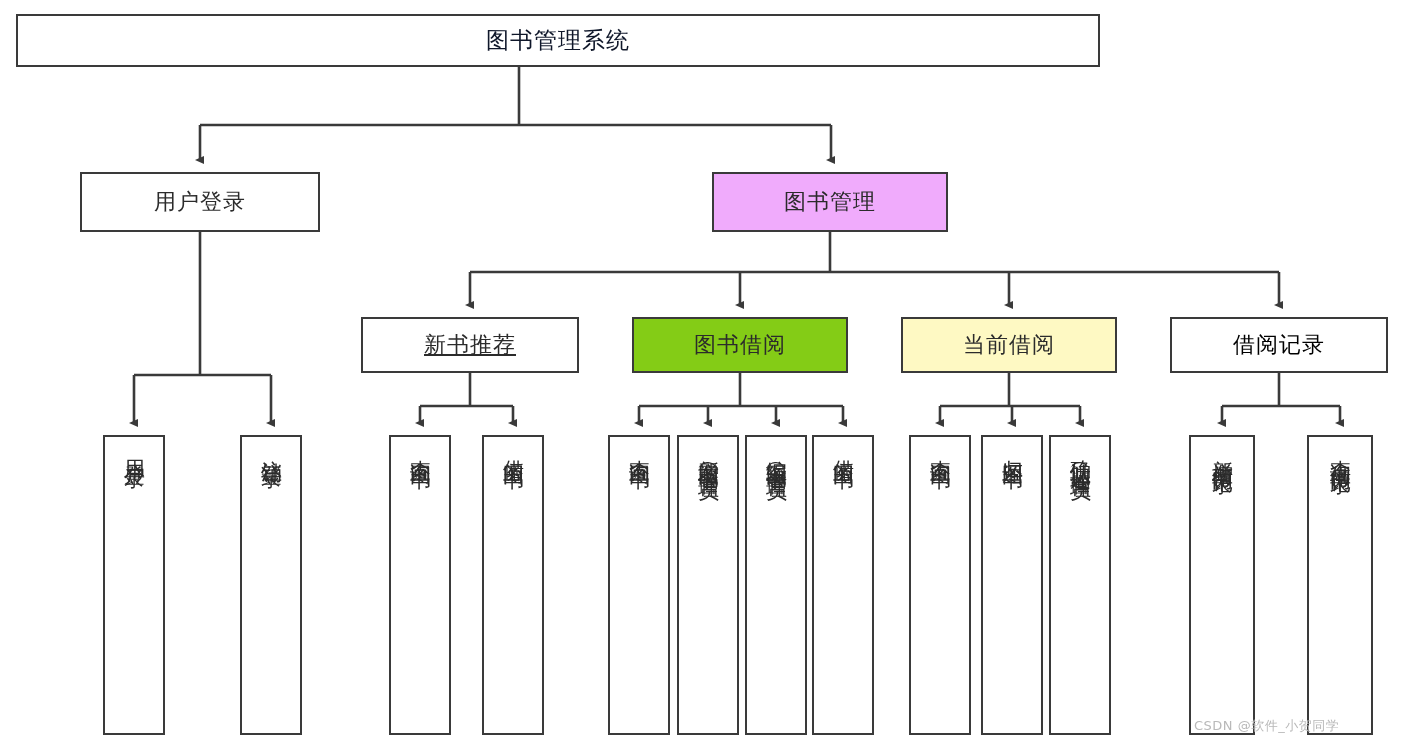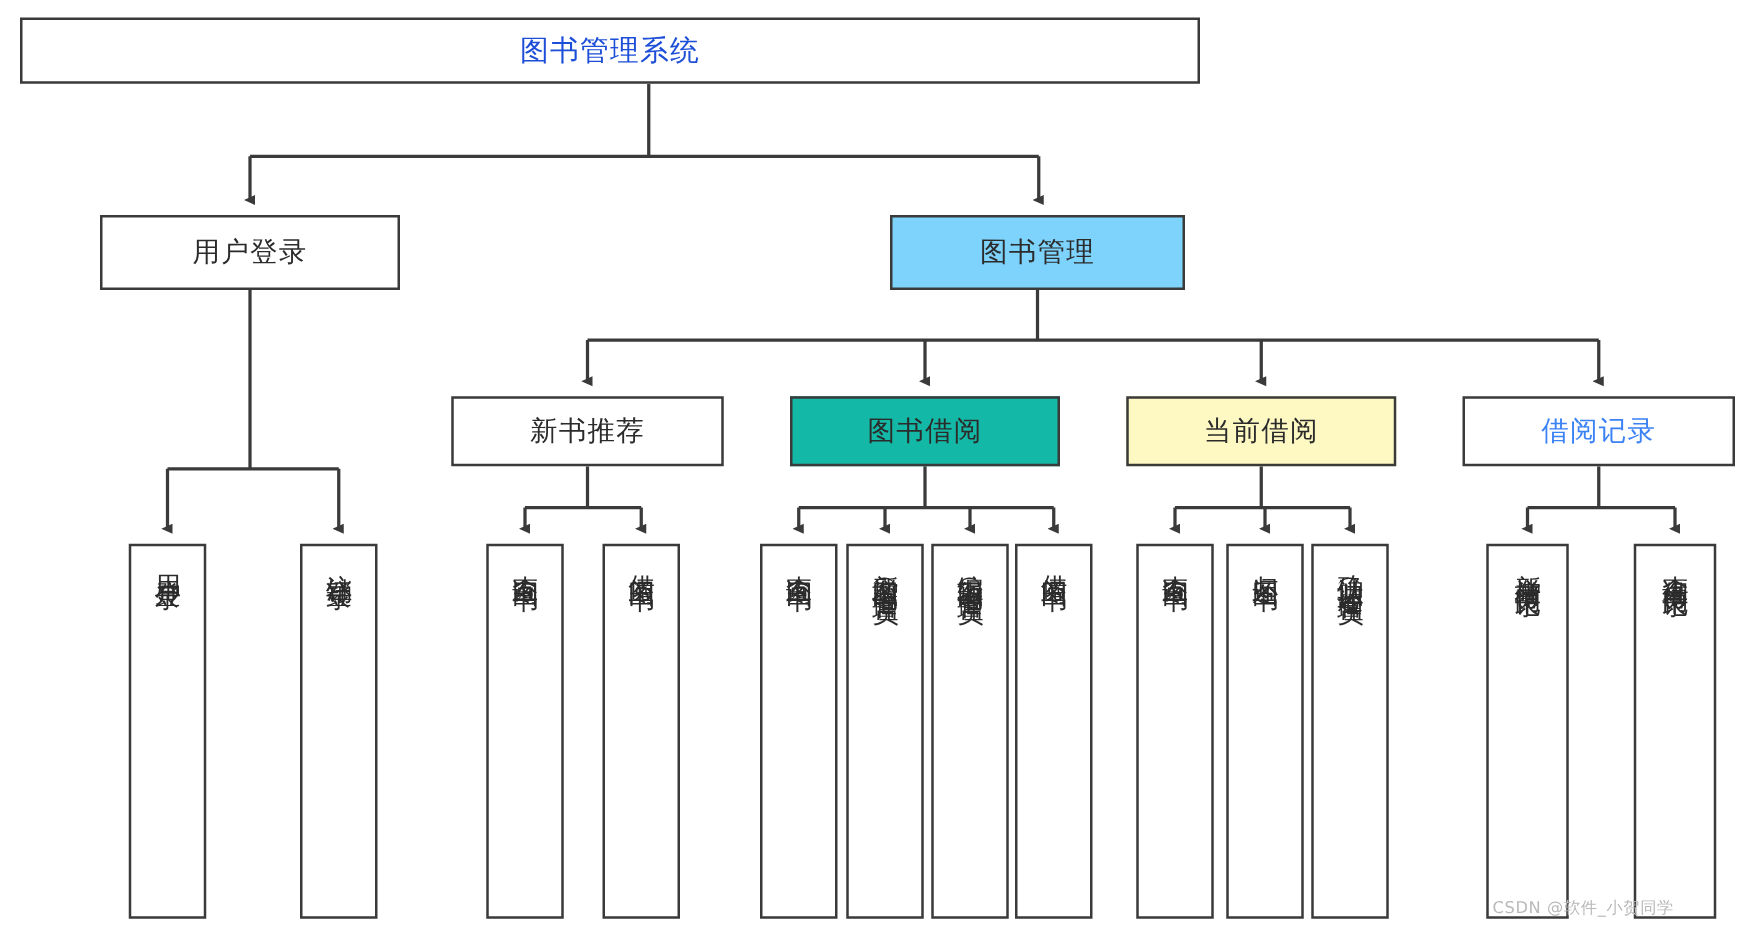--- a/index.html
+++ b/index.html
@@ -113,41 +113,41 @@
       <path d="M1012,406 L1012,423" marker-end="url(#arrow)"></path>
       <path d="M1080,406 L1080,423" marker-end="url(#arrow)"></path>
 
       <path d="M1279,373 L1279,406"></path>
       <path d="M1222,406 L1340,406"></path>
       <path d="M1222,406 L1222,423" marker-end="url(#arrow)"></path>
       <path d="M1340,406 L1340,423" marker-end="url(#arrow)"></path>
     </g>
   </svg>
 
-  <div class="node horiz root" style="left: 16px; top: 14px; width: 944px; height: 53px; border-color: rgb(58, 58, 58); background: rgb(255, 255, 255); color: #1d4ed8;">
+  <div class="node horiz root" style="left: 16px; top: 14px; width: 1084px; height: 53px; border-color: rgb(58, 58, 58); background: rgb(255, 255, 255); color: #0f172a;">
     <span>图书管理系统</span>
   </div>
 
   <div class="node horiz" style="left: 80px; top: 172px; width: 240px; height: 60px; border-color: rgb(58, 58, 58); background: rgb(255, 255, 255); color: rgb(43, 43, 43);">
     <span>用户登录</span>
   </div>
-  <div class="node horiz" style="left: 712px; top: 172px; width: 236px; height: 60px; border-color: rgb(58, 58, 58); background: #7dd3fc; color: rgb(43, 43, 43);">
+  <div class="node horiz" style="left: 712px; top: 172px; width: 236px; height: 60px; border-color: rgb(58, 58, 58); background: #f0abfc; color: rgb(43, 43, 43);">
     <span>图书管理</span>
   </div>
 
-  <div class="node horiz" style="left: 361px; top: 317px; width: 218px; height: 56px; border-color: rgb(58, 58, 58); background: rgb(255, 255, 255); color: rgb(43, 43, 43);">
+  <div class="node horiz" style="left: 361px; top: 317px; width: 218px; height: 56px; border-color: rgb(58, 58, 58); background: rgb(255, 255, 255); color: rgb(43, 43, 43); text-decoration: underline;">
     <span>新书推荐</span>
   </div>
-  <div class="node horiz" style="left: 632px; top: 317px; width: 216px; height: 56px; border-color: rgb(58, 58, 58); background: #14b8a6; color: rgb(43, 43, 43);">
+  <div class="node horiz" style="left: 632px; top: 317px; width: 216px; height: 56px; border-color: rgb(58, 58, 58); background: #84cc16; color: rgb(43, 43, 43);">
     <span>图书借阅</span>
   </div>
   <div class="node horiz" style="left: 901px; top: 317px; width: 216px; height: 56px; border-color: rgb(58, 58, 58); background: #fef9c3; color: rgb(43, 43, 43);">
     <span>当前借阅</span>
   </div>
-  <div class="node horiz" style="left: 1170px; top: 317px; width: 218px; height: 56px; border-color: rgb(58, 58, 58); background: rgb(255, 255, 255); color: #3b82f6;">
+  <div class="node horiz" style="left: 1170px; top: 317px; width: 218px; height: 56px; border-color: rgb(58, 58, 58); background: rgb(255, 255, 255); color: #000000;">
     <span>借阅记录</span>
   </div>
 
   <div class="node leaf" style="left: 103px; top: 435px; width: 62px; height: 300px; border-color: rgb(58, 58, 58); background: rgb(255, 255, 255); color: rgb(43, 43, 43);">
     <span class="vtext">用户登录</span>
   </div>
   <div class="node leaf" style="left: 240px; top: 435px; width: 62px; height: 300px; border-color: rgb(58, 58, 58); background: rgb(255, 255, 255); color: rgb(43, 43, 43);">
     <span class="vtext">注销登录</span>
   </div>
   <div class="node leaf" style="left: 389px; top: 435px; width: 62px; height: 300px; border-color: rgb(58, 58, 58); background: rgb(255, 255, 255); color: rgb(43, 43, 43);">

